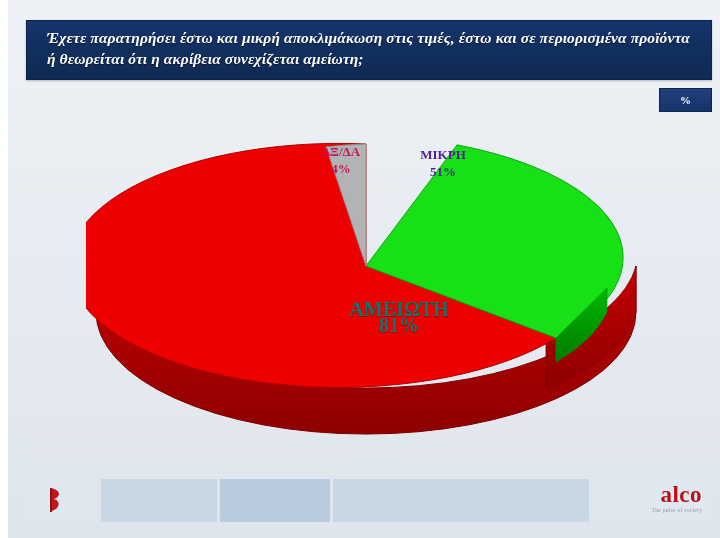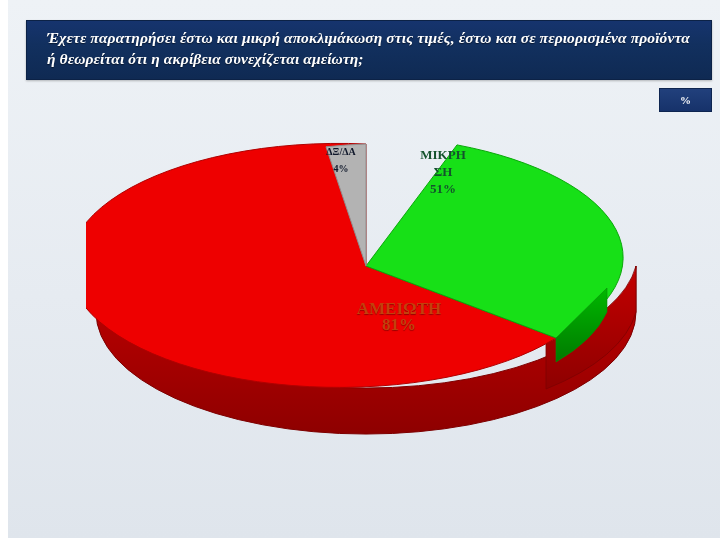--- a/index.html
+++ b/index.html
@@ -139,38 +139,38 @@
   
   .slice-label {
     position: absolute;
     text-align: center;
     font-family: "Liberation Serif", serif;
     font-weight: bold;
     line-height: 16px;
     pointer-events: none;
   }
   .lbl-main {
-    color: #c2410c;
-    font-size: 17px;
+    color: #0f766e;
+    font-size: 20px;
     left: 218px;
     top: 185px;
     width: 190px;
     text-shadow: 0 1px 1px rgba(0,0,0,0.35);
   }
   .lbl-green {
-    color: #14532d;
+    color: #4c1d95;
     font-size: 13px;
     left: 282px;
     top: 30px;
     width: 150px;
     line-height: 17px;
   }
   .lbl-grey {
-    color: #0f172a;
-    font-size: 10px;
+    color: #be185d;
+    font-size: 13px;
     left: 210px;
     top: 27px;
     width: 90px;
     line-height: 17px;
   }
 </style>
 </head>
 <body>
 
 <div id="screen">
@@ -228,24 +228,40 @@
                  Z" fill="#b3b3b3" stroke="#8f8f8f" stroke-width="1"></path>
       </svg>
 
       <div class="slice-label lbl-main">
         <div>ΑΜΕΙΩΤΗ</div>
         <div>81%</div>
       </div>
 
       <div class="slice-label lbl-green">
         <div>ΜΙΚΡΗ</div>
-        <div>ΣΗ</div>
         <div>51%</div>
       </div>
 
       <div class="slice-label lbl-grey">
         <div>ΔΞ/ΔΑ</div>
         <div>4%</div>
       </div>
     </div>
   </div>
 
+  <div class="bottom-bar">
+    <div class="bb-seg s1">
+      <svg class="flag-mark" viewBox="0 0 18 28">
+        <path d="M3 2 C12 4, 14 10, 6 13 C13 15, 12 22, 4 25 L4 2 Z" fill="#c0161f"></path>
+        <rect x="2" y="2" width="2" height="24" fill="#8d1017"></rect>
+      </svg>
+    </div>
+    <div class="bb-seg s2"></div>
+    <div class="bb-seg s3"></div>
+    <div class="bb-seg s4"></div>
+    <div class="bb-seg s5">
+      <div class="alco-logo">
+        <div class="alco-word">alco</div>
+        <div class="alco-tag">The pulse of society</div>
+      </div>
+    </div>
+  </div>
 </div>
 
 </body></html>

